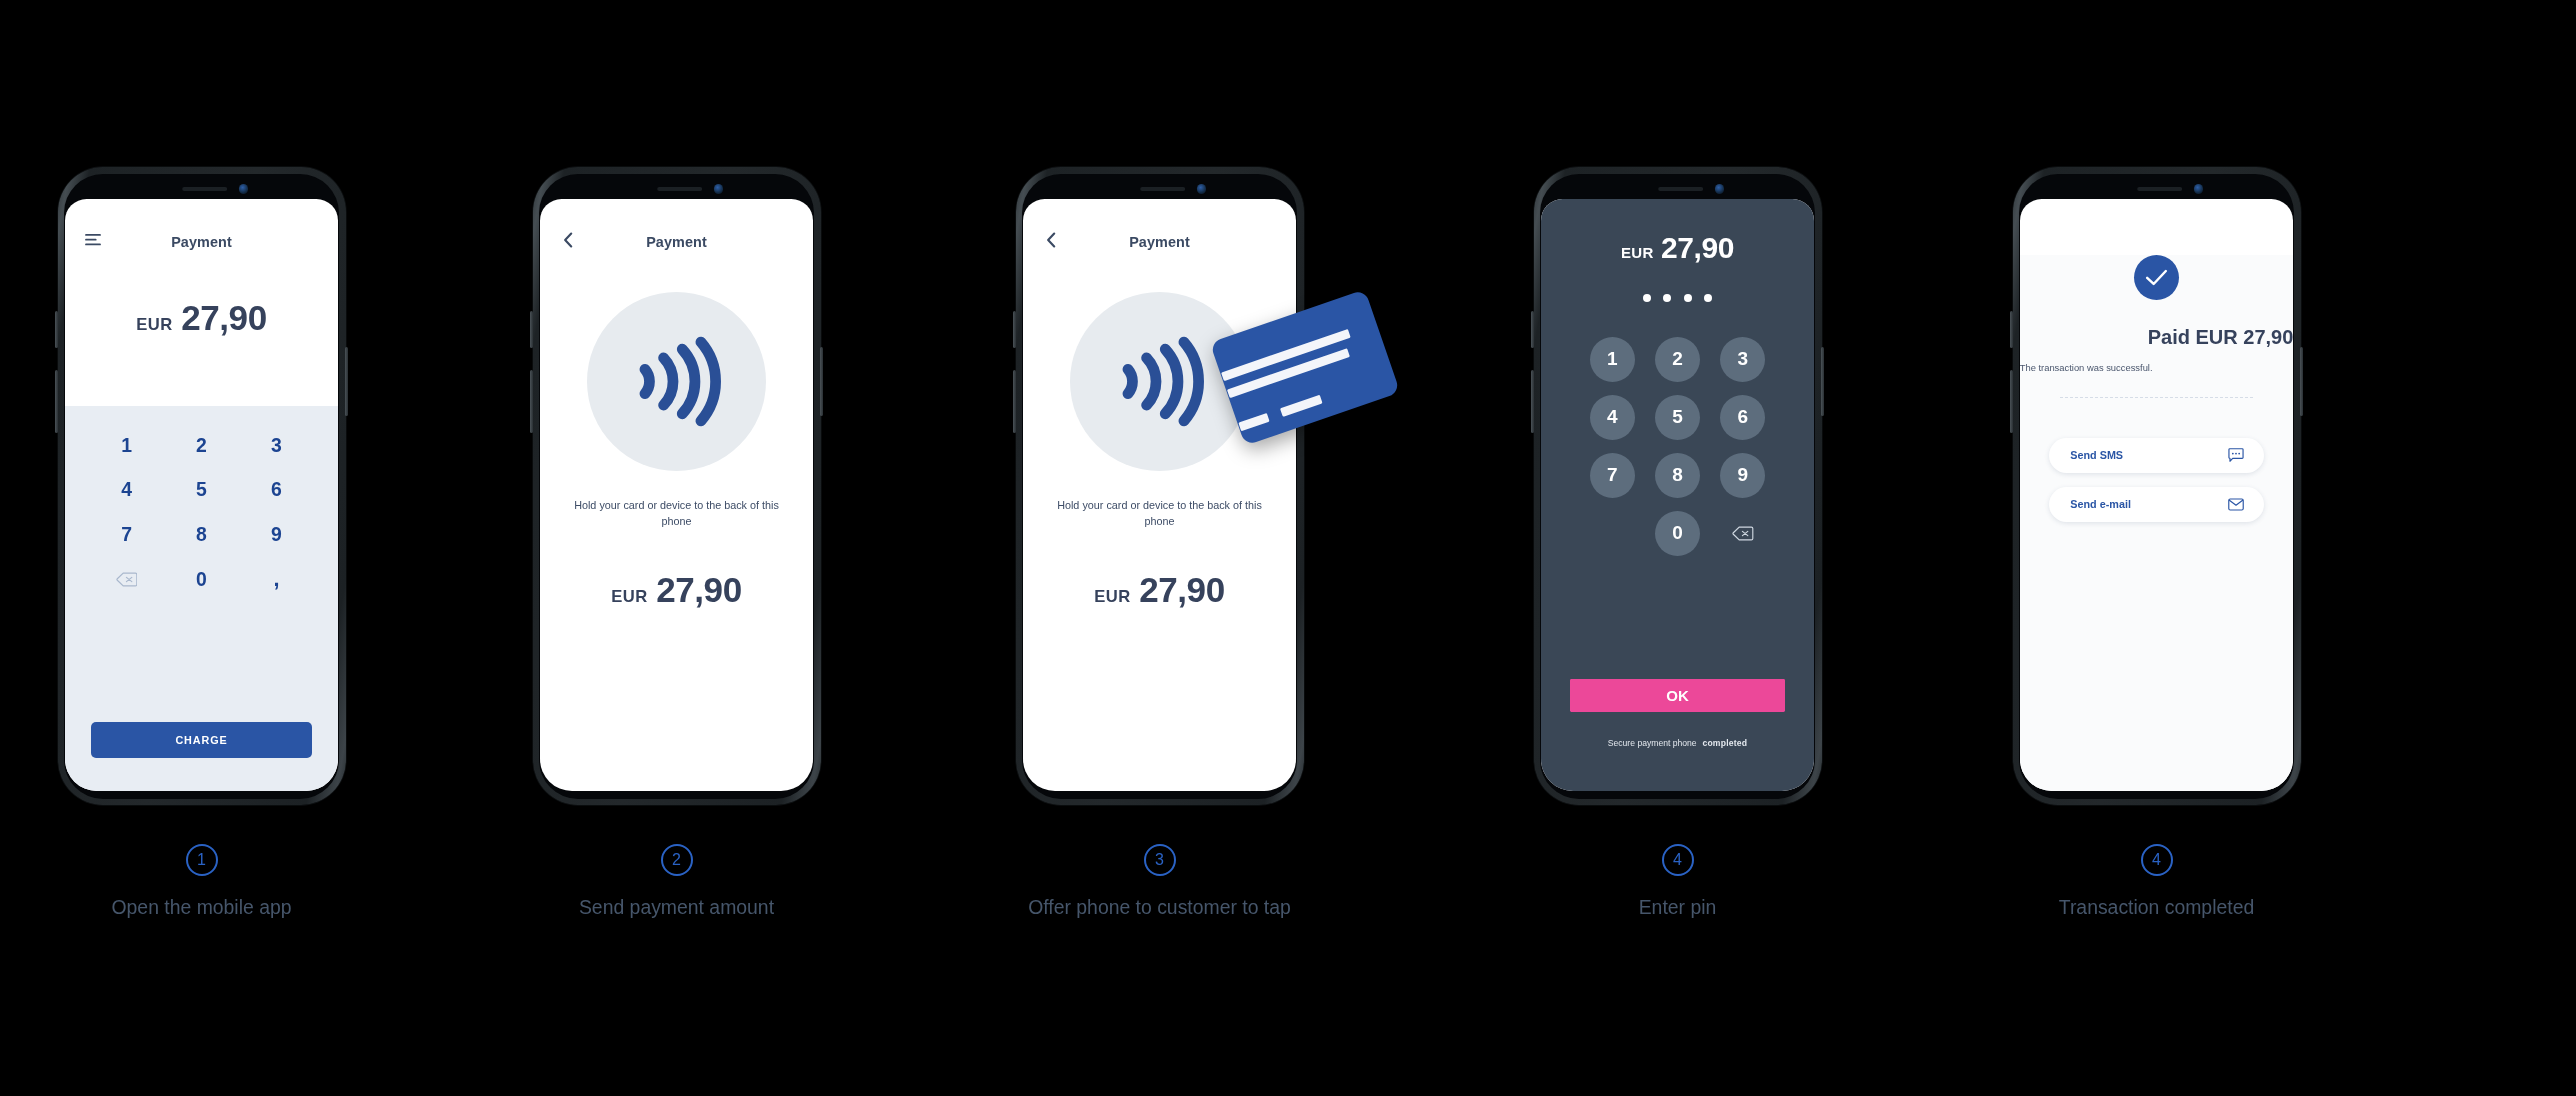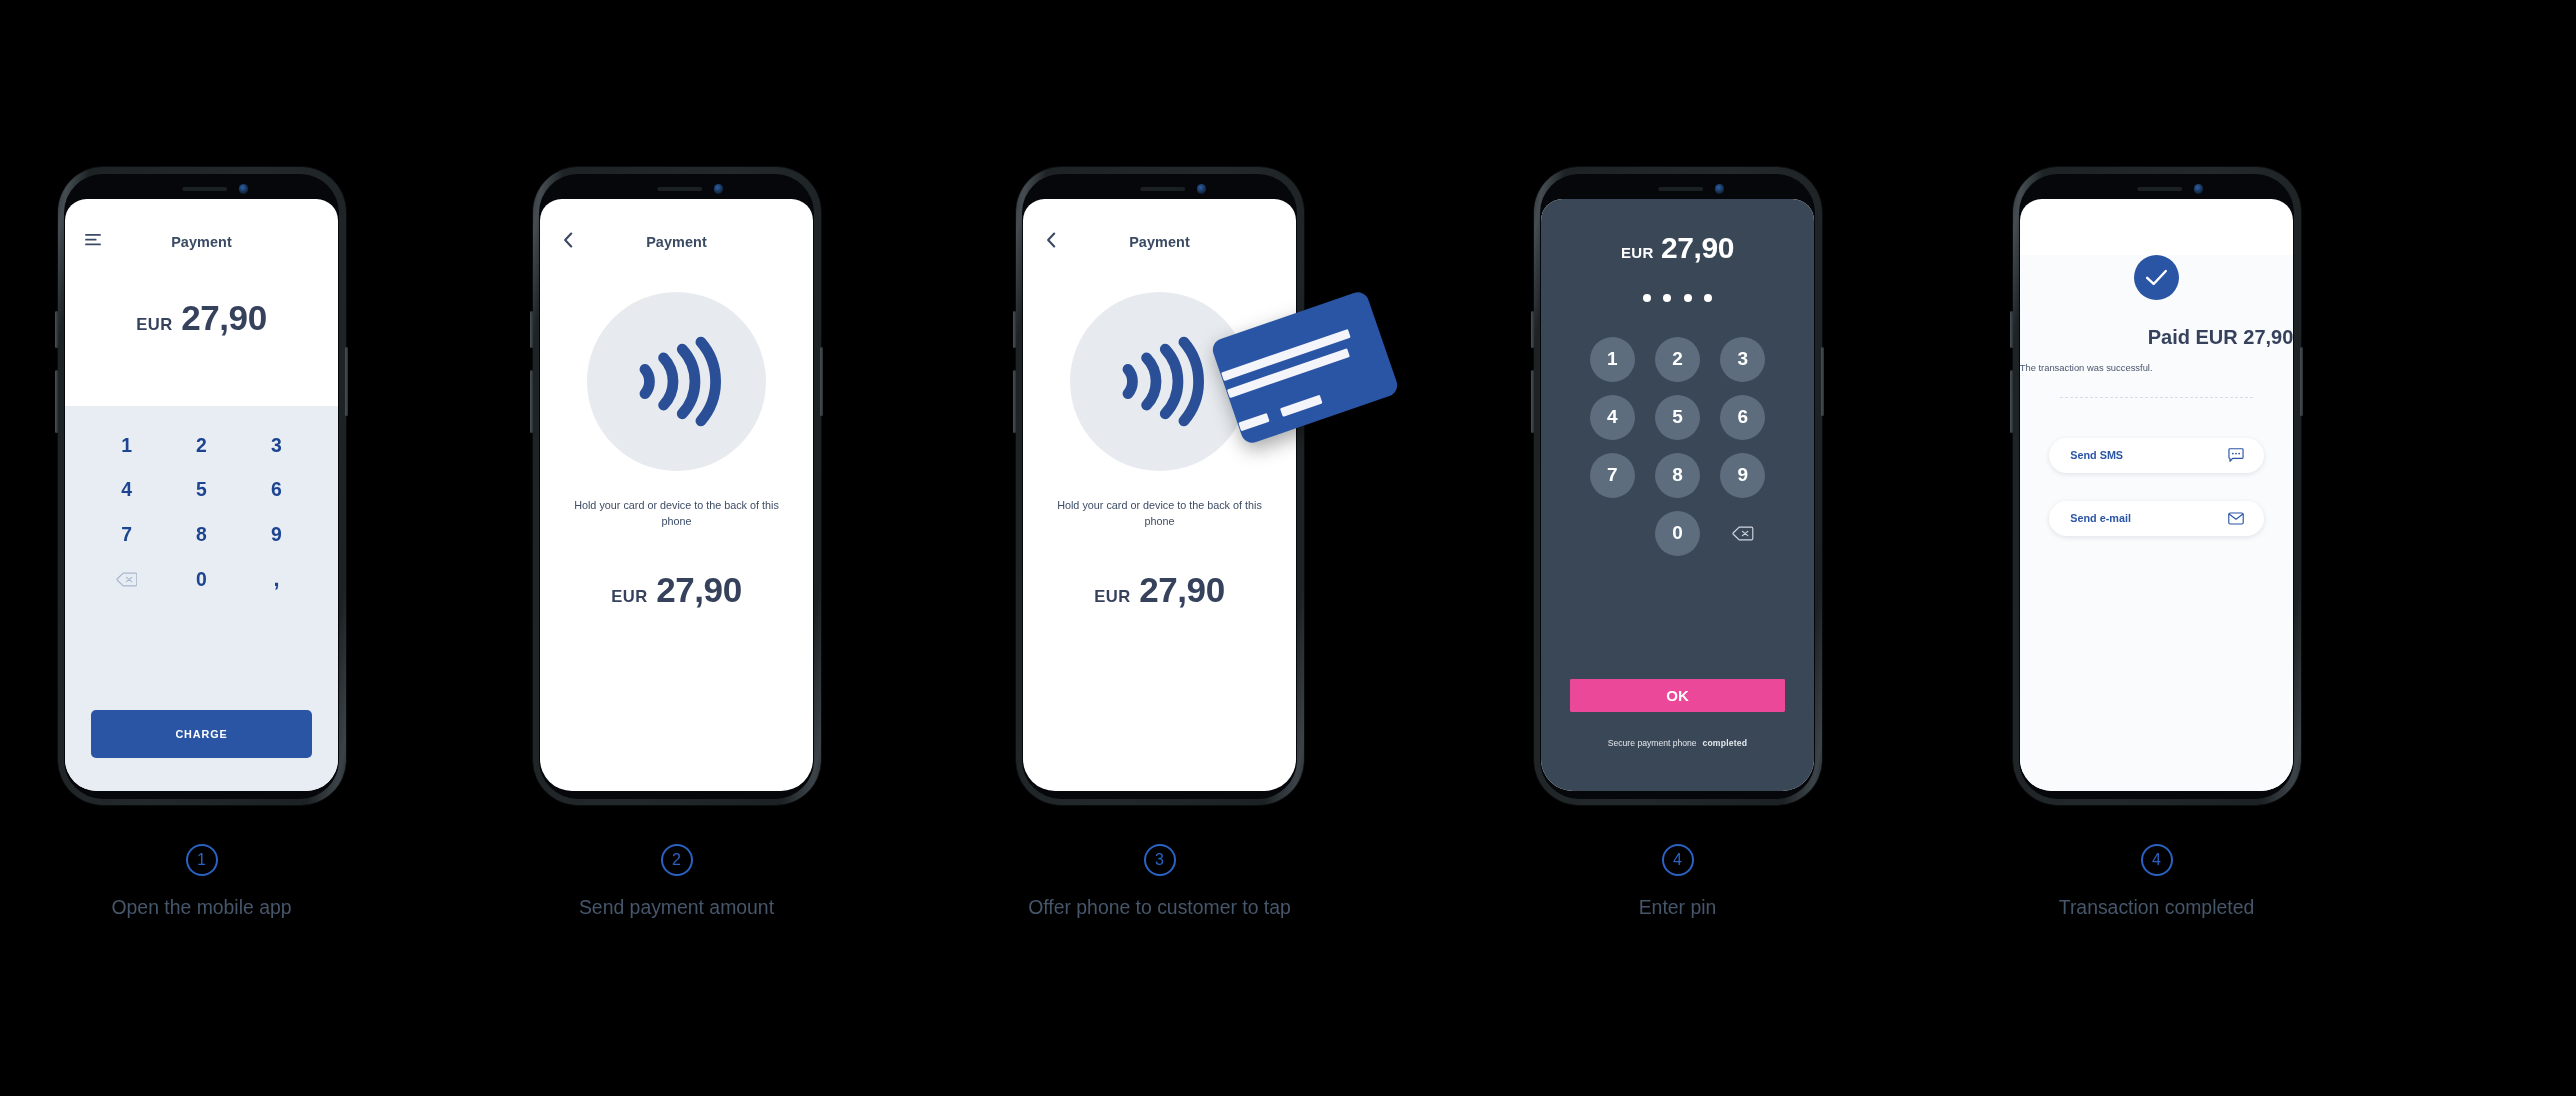--- a/index.html
+++ b/index.html
@@ -173,21 +173,21 @@
     font-weight: 700;
     color: #1c4491;
   }
   .key.comma { font-size: 21.6px; padding-bottom: 10px; }
   .key.bksp svg { display: block; }
   .charge-btn {
     position: absolute;
     left: 26px;
     right: 26px;
     bottom: 33px;
-    height: 48px;
+    height: 36px;
     border-radius: 5px;
     background: #2a55a5;
     color: #ffffff;
     font-size: 10.8px;
     font-weight: 700;
     letter-spacing: 0.9px;
     display: flex;
     align-items: center;
     justify-content: center;
     border: none;
@@ -360,21 +360,21 @@
   }
   .ok-divider {
     margin: 24px 40px 0 40px;
     border-top: 1.4px dashed #d6dde7;
   }
   .ok-actions {
     margin-top: 40px;
     padding: 0 29px;
     display: flex;
     flex-direction: column;
-    gap: 28px;
+    gap: 14px;
     justify-content: flex-end;
   }
   .ok-btn {
     height: 35px;
     border-radius: 19px;
     background: #ffffff;
     box-shadow: 0 1.4px 5px rgba(40,60,100,.13);
     display: flex;
     align-items: center;
     justify-content: space-between;

